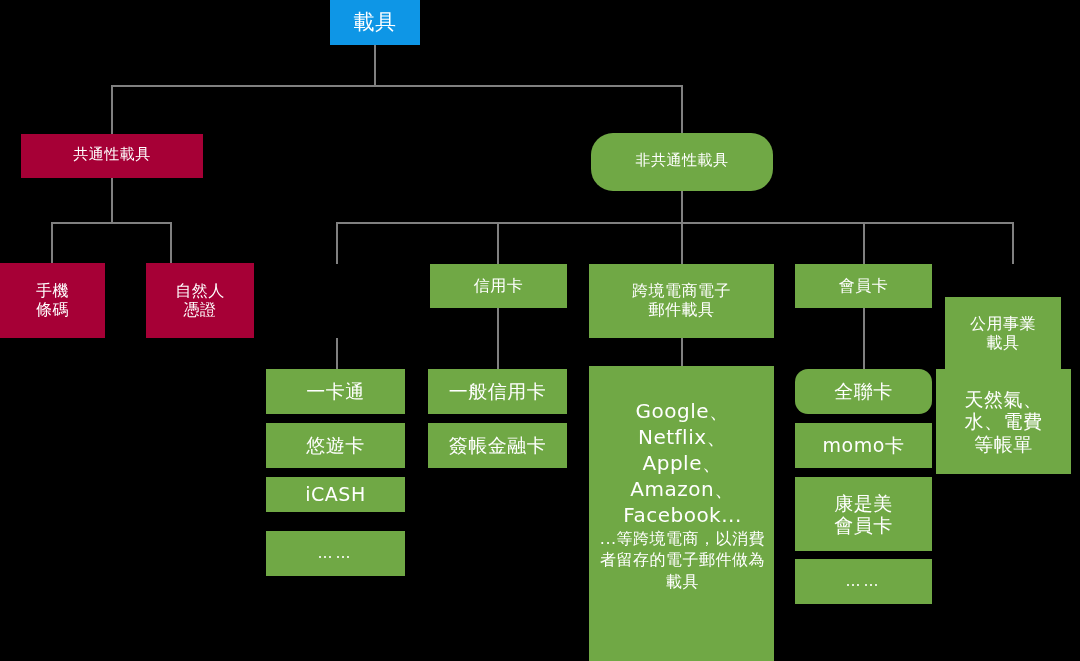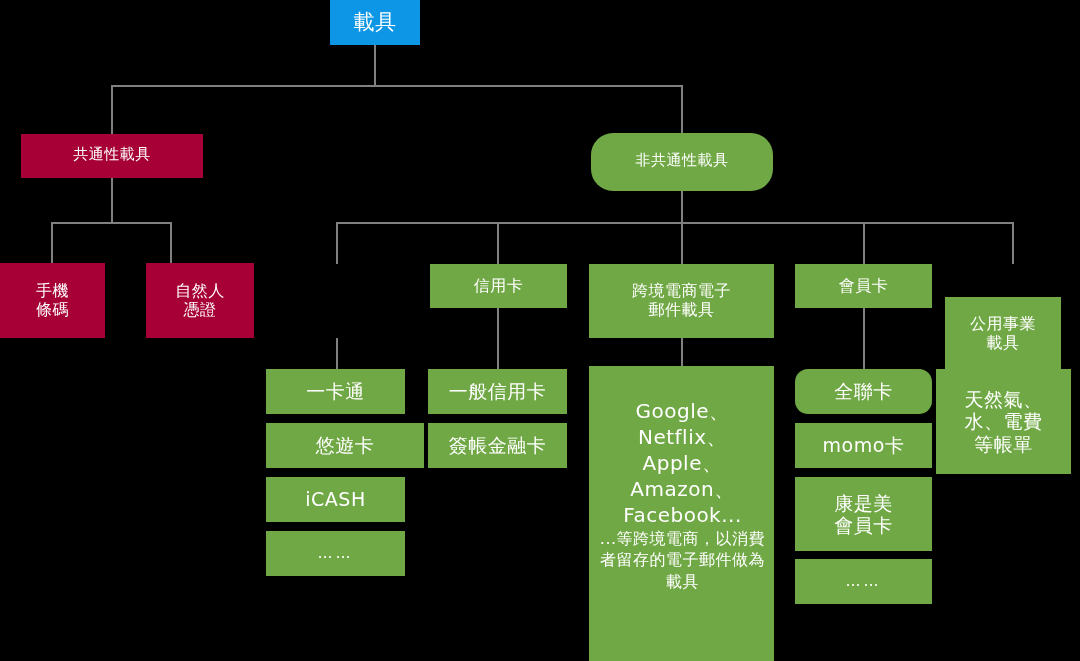--- a/index.html
+++ b/index.html
@@ -107,22 +107,22 @@
 憑證</div>
 
   <div class="node green lvl2" style="left:430px; top:264px; width:137px; height:44px;">信用卡</div>
   <div class="node green lvl2" style="left:589px; top:264px; width:185px; height:74px;">跨境電商電子
 郵件載具</div>
   <div class="node green lvl2" style="left:795px; top:264px; width:137px; height:44px;">會員卡</div>
   <div class="node green lvl2" style="left:945px; top:264px; width:116px; height:74px;margin-top:33px;">公用事業
 載具</div>
 
   <div class="node green leaf" style="left:266px; top:369px; width:139px; height:45px;">一卡通</div>
-  <div class="node green leaf" style="left:266px; top:423px; width:158px; height:45px;">悠遊卡</div>
-  <div class="node green leaf" style="left:266px; top:477px; width:139px; height:45px;">iCASH</div>
+  <div class="node green leaf" style="left:266px; top:423px; width:139px; height:45px;">悠遊卡</div>
+  <div class="node green leaf" style="left:266px; top:477px; width:139px; height:35px;">iCASH</div>
   <div class="node green leaf" style="left:266px; top:531px; width:139px; height:45px;">
     <span class="dots">……</span>
   </div>
 
   <div class="node green leaf" style="left:428px; top:423px; width:139px; height:45px;">簽帳金融卡</div>
   <div class="node green leaf" style="left:428px; top:369px; width:139px; height:45px;">一般信用卡</div>
 
   <div class="node green bigtext" style="left:589px; top:366px; width:185px; height:295px;text-align:center;">
     <div>
       <span>Google、

